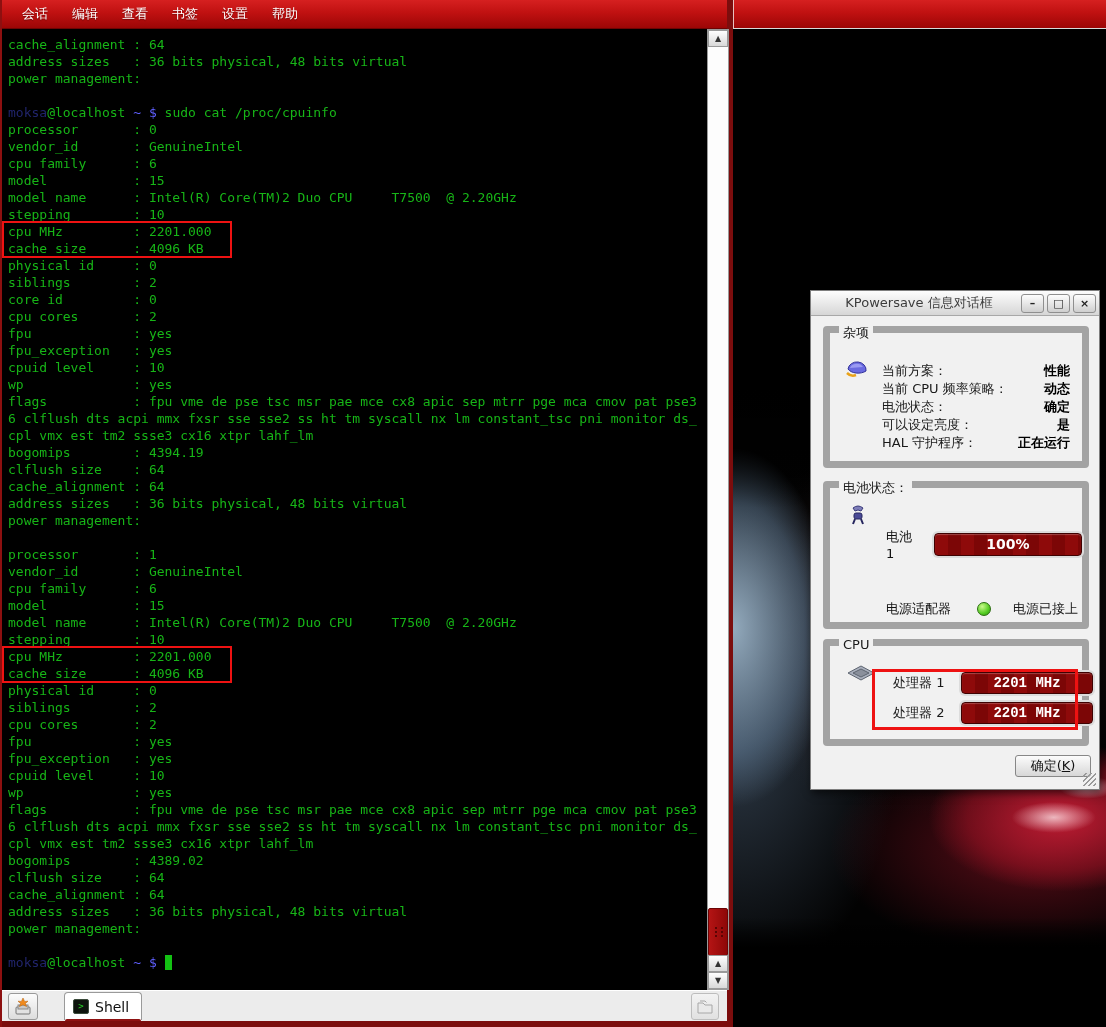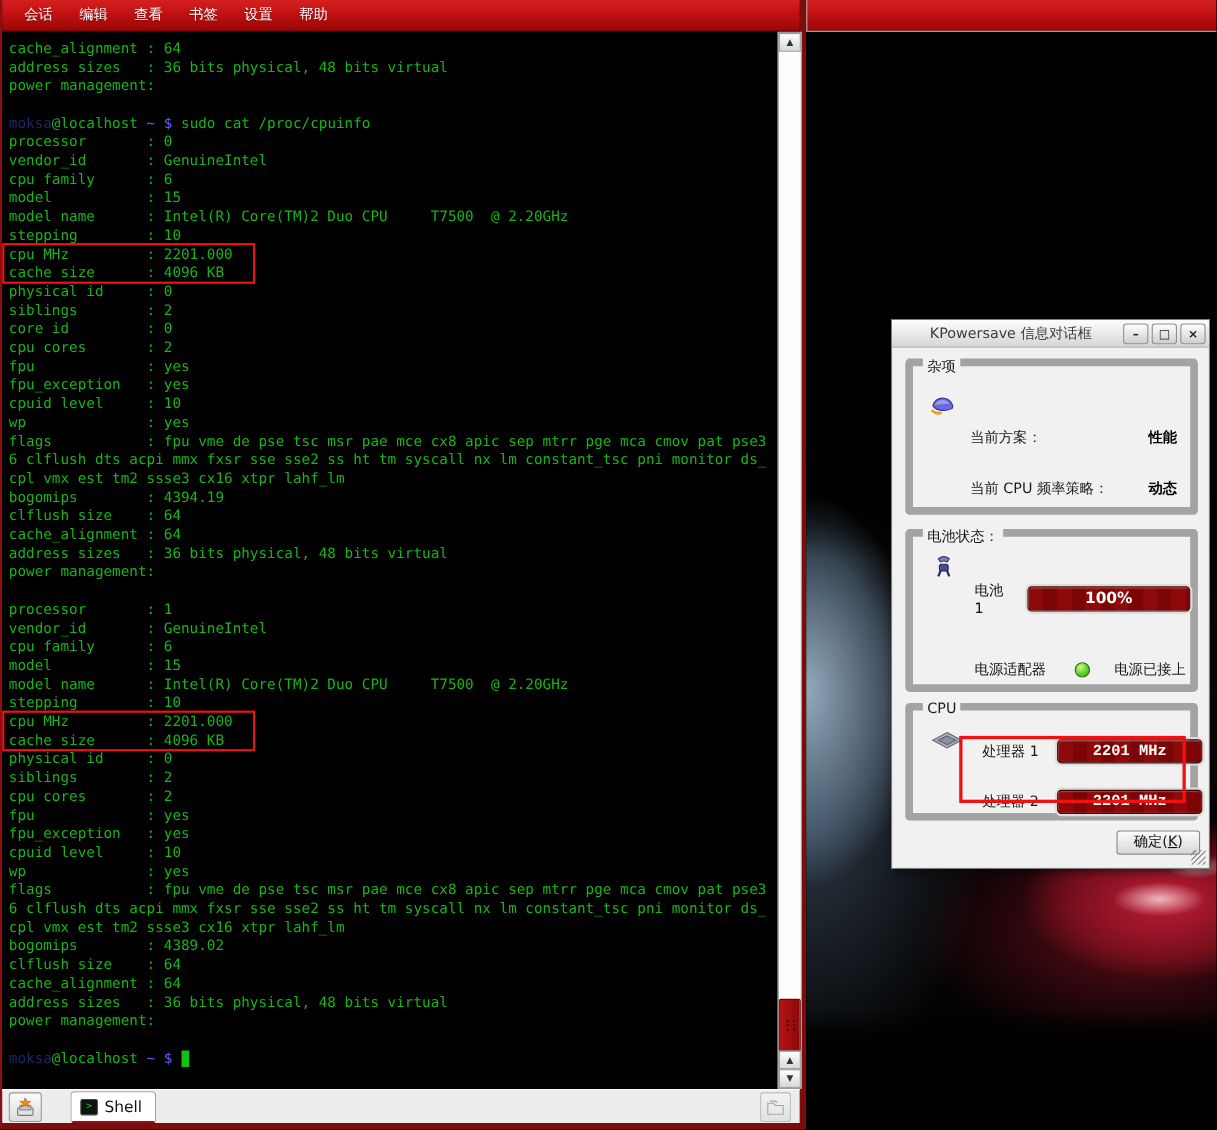--- a/index.html
+++ b/index.html
@@ -98,42 +98,42 @@
 
   .group-box { position:absolute; left:12px; width:266px; border:7px solid #a3a3a3;
     border-radius:4px; background:#f1f1f1; }
   .group-legend { position:absolute; top:-9px; left:9px; background:#f1f1f1; padding:0 4px;
     font-size:13px; color:#1a1a1a; }
   #group-misc    { top:35px;  height:142px; }
   #group-battery { top:190px; height:148px; }
   #group-cpu     { top:348px; height:107px; }
 
   #misc-rows { position:absolute; left:52px; right:12px; top:29px; }
-  .info-row { display:flex; justify-content:space-between; height:18px; line-height:18px;margin-top:28px; }
+  .info-row { display:flex; justify-content:space-between; height:18px; line-height:18px; }
   .info-label { color:#1a1a1a; }
   .info-value { font-weight:bold; color:#000; }
 
   
   .kps-icon { position:absolute; left:14px; top:22px; }
   .plug-icon { position:absolute; left:16px; top:16px; }
   .chip-icon { position:absolute; left:16px; top:18px; }
 
   .meter { background:repeating-linear-gradient(90deg, #8e0a0a 0 13px, #7c0606 13px 26px);
     border:1px solid #3f0202; border-radius:4px; color:#fff; font-weight:bold;
     text-align:center; box-shadow:0 0 0 2px #dcdcdc, inset 0 1px 1px rgba(255,255,255,.25); }
   #battery-row { position:absolute; left:56px; top:40px; display:flex; align-items:center; gap:10px; }
   #battery-meter { width:150px; height:23px; line-height:21px; font-size:14px; }
   #adapter-row { position:absolute; left:56px; top:112px; display:flex; align-items:center; }
   #adapter-led { width:14px; height:14px; border-radius:50%; margin:0 22px 0 26px;
     background:radial-gradient(circle at 35% 30%, #c9fa8a, #54cc22 60%, #2f8f10);
     border:1px solid #2a6e0e; }
   #adapter-status { color:#1a1a1a; }
 
   #cpu-rows { position:absolute; left:63px; top:26px; }
-  .cpu-row { display:flex; align-items:center; gap:10px; height:22px; margin-bottom:24px; }
+  .cpu-row { display:flex; align-items:center; gap:10px; height:22px; margin-bottom:8px; }
   .cpu-label { width:58px; color:#1a1a1a; }
   .cpu-row .meter { width:132px; height:22px; line-height:20px; font-size:14px;font-family:Liberation Mono, monospace; }
   #cpu-hl-box { position:absolute; left:61px; top:378px; width:206px; height:61px;
     border:3px solid #ee1212; }
 
   #ok-button { position:absolute; left:204px; top:464px; width:76px; height:22px;
     background:linear-gradient(#fcfcfc,#d7d7d7); border:1px solid #878787; border-radius:3px;
     font-size:13px; text-align:center; line-height:20px; color:#111; }
   #resize-grip { position:absolute; right:3px; bottom:3px; width:13px; height:13px;
     background:repeating-linear-gradient(135deg, transparent 0 2px, #9a9a9a 2px 3.5px); }

